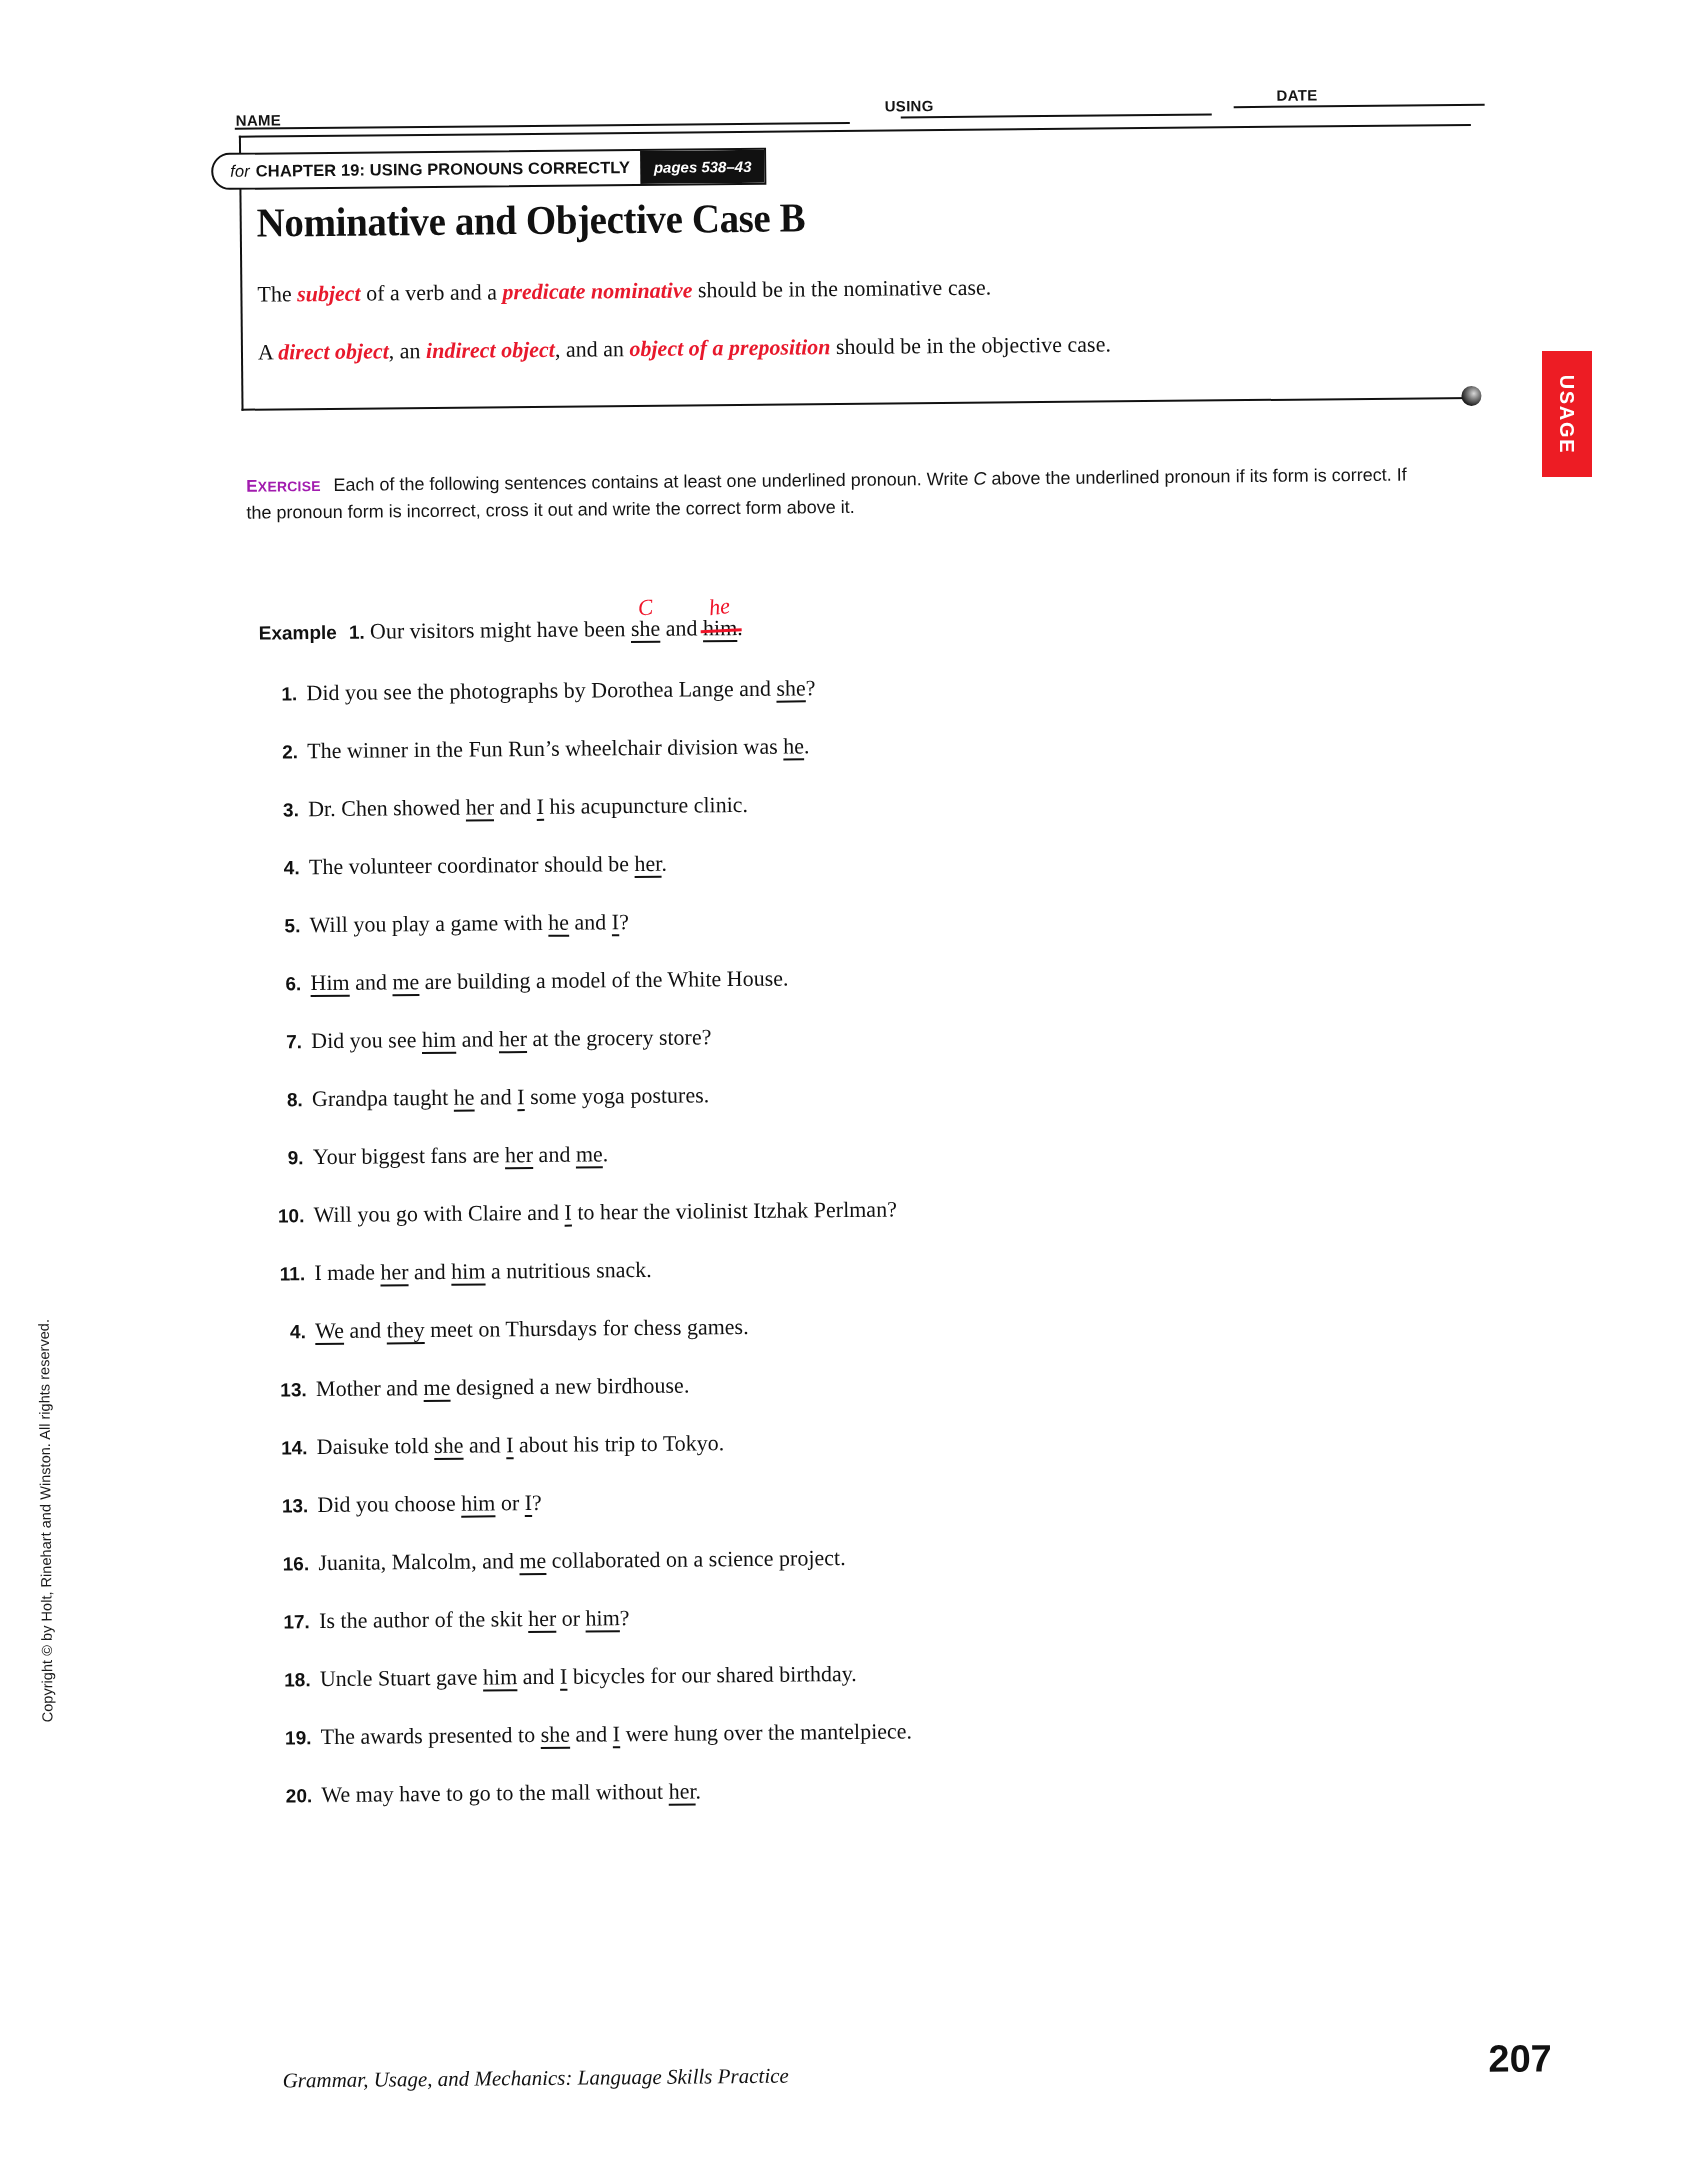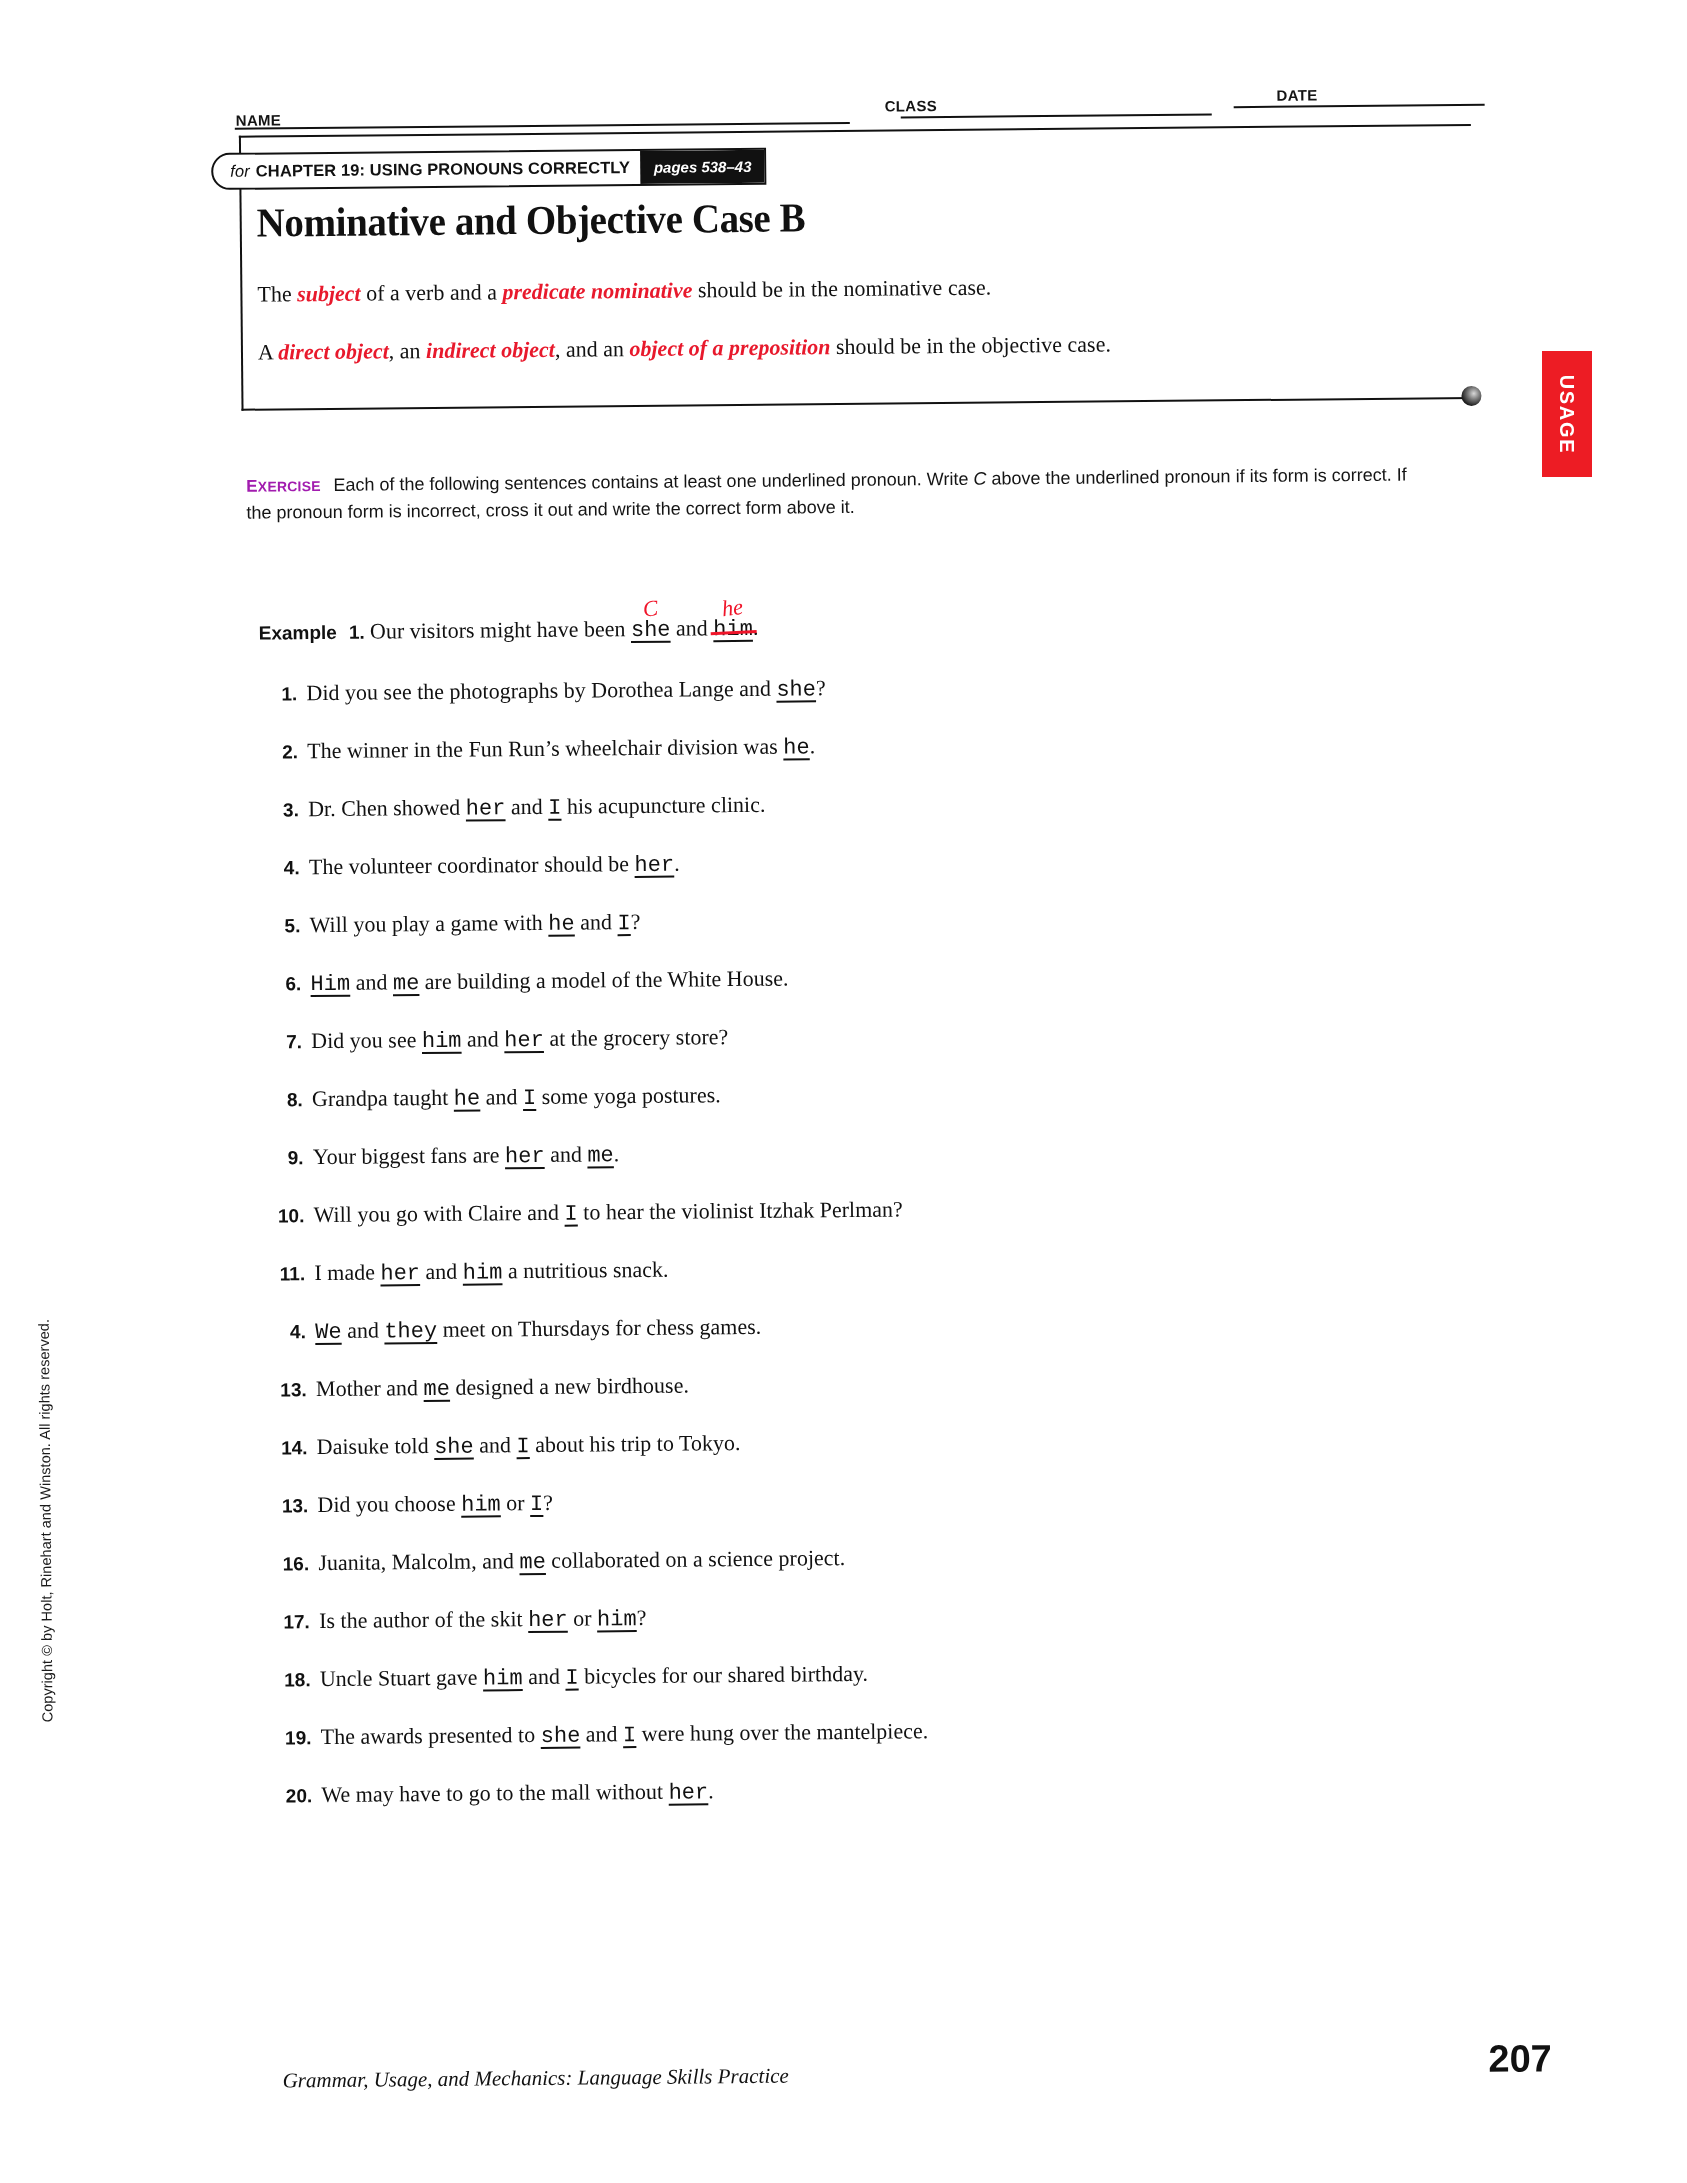--- a/index.html
+++ b/index.html
@@ -177,21 +177,21 @@
     font-family: "Liberation Sans", sans-serif;
     font-size: 19px;
   }
   #example .num {
     font-family: "Liberation Sans", sans-serif;
     font-weight: bold;
     font-size: 19px;
     margin-left: 12px;
     margin-right: 5.3px;
   }
-  .ul { text-decoration: underline; text-underline-offset: 4.6px; text-decoration-thickness: 2px; font-family: Liberation Mono, monospace; }
+  .ul { text-decoration: underline; text-underline-offset: 4.6px; text-decoration-thickness: 2px; }
 
   .mark-wrap { position: relative; display: inline-block; }
   .mark {
     position: absolute;
     bottom: 22.5px;
     left: 50%;
     transform: translateX(-50%) rotate(-6deg);
     color: #f0152a;
     font-family: "Liberation Serif", serif;
     font-style: italic;
@@ -298,21 +298,21 @@
 </style>
 </head>
 <body>
 
 <div id="page">
   <div id="skew">
 
     <div class="hdr-label" style="left:243px; top:106px;">NAME</div>
     <div class="hdr-rule" style="left:242px; top:122px; width:615px;"></div>
 
-    <div class="hdr-label" style="left:892px; top:98px;">CLASS</div>
+    <div class="hdr-label" style="left:892px; top:98px;">USING</div>
     <div class="hdr-rule" style="left:908px; top:117px; width:311px;"></div>
 
     <div class="hdr-label" style="left:1284px; top:91px;">DATE</div>
     <div class="hdr-rule" style="left:1241px; top:110px; width:251px;"></div>
 
     <div id="rulebox"></div>
     <div id="rulebox-dot"></div>
 
     <div id="pill">
       <div id="pill-text">

